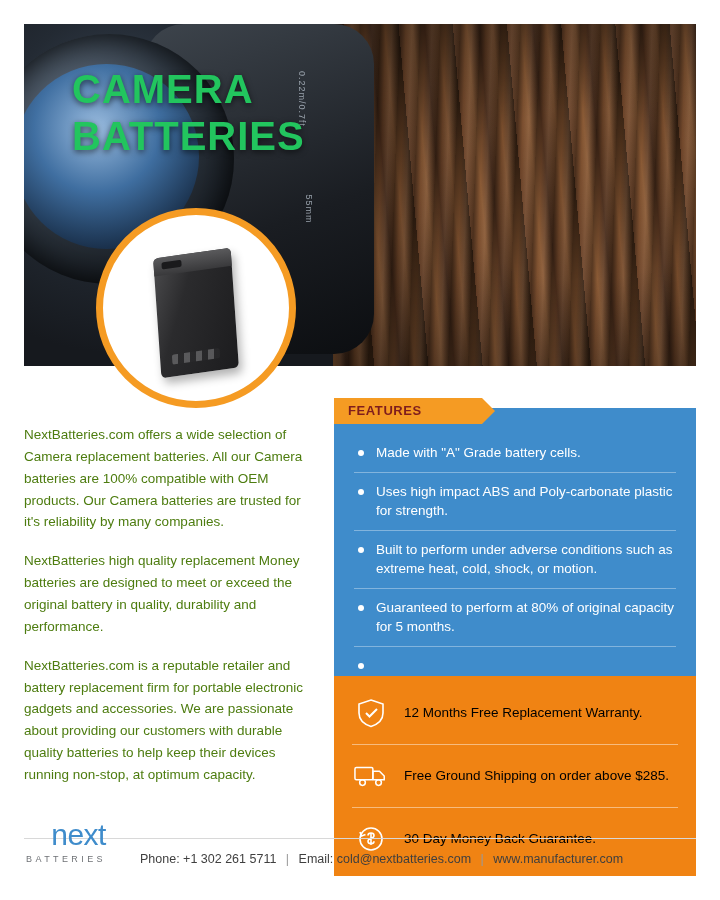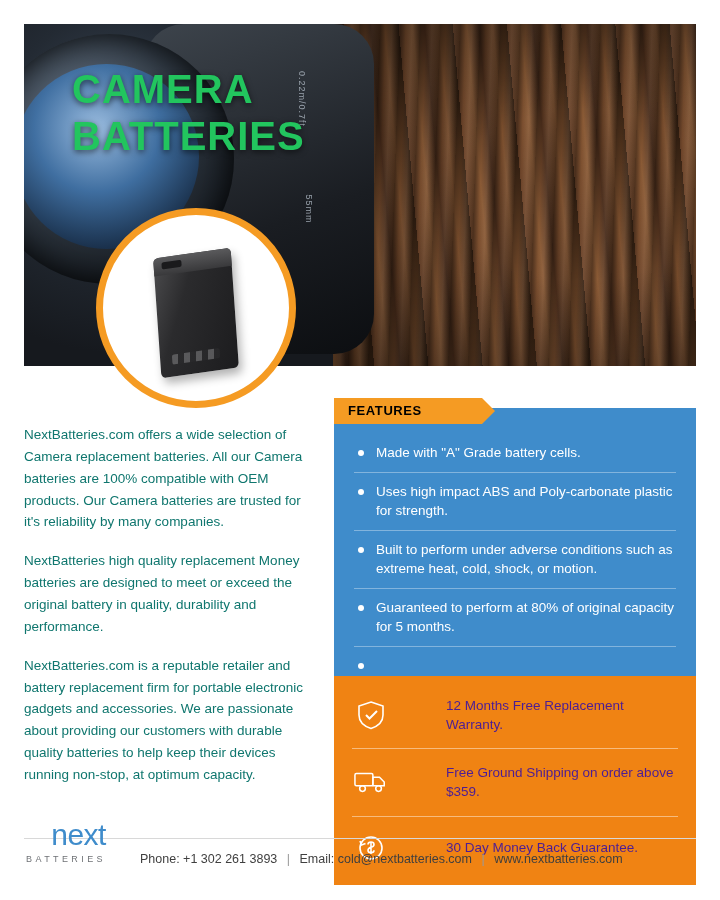--- a/index.html
+++ b/index.html
@@ -157,21 +157,21 @@
     border-radius: 2px;
     opacity: 0.75;
   }
 
   
   .copy {
     position: absolute;
     left: 24px;
     top: 424px;
     width: 296px;
-    color: #0f766e;
+    color: #4d7c0f;
     font-size: 13.5px;
     line-height: 1.62;
   }
   .copy p { margin-bottom: 17px; }
 
   
   .features {
     position: absolute;
     left: 334px;
     top: 408px;
@@ -179,21 +179,21 @@
     background: #3f8ccb;
     padding: 26px 20px 16px 20px;
   }
   .features-tab {
     position: absolute;
     left: 334px;
     top: 398px;
     width: 148px;
     height: 26px;
     background: #f59b23;
-    color: #000000;
+    color: #7f1d1d;
     font-size: 13px;
     font-weight: bold;
     letter-spacing: 0.6px;
     line-height: 26px;
     padding-left: 14px;
     z-index: 3;
   }
   .features-tab::after {
     content: "";
     position: absolute;
@@ -225,27 +225,26 @@
     position: absolute;
     left: 334px;
     top: 676px;
     width: 362px;
     background: #f08313;
     padding: 6px 18px 6px 18px;
   }
   .g-item {
     display: flex;
     align-items: center;
-    color: #4c1d95;
+    color: #000000;
     font-size: 13.5px;
     line-height: 1.42;
     padding: 14px 0;
     border-bottom: 1px solid rgba(255,255,255,0.45);
     min-height: 62px;
-    gap: 42px;
   }
   .g-item:last-child { border-bottom: none; }
   .g-icon {
     flex: 0 0 auto;
     width: 38px; height: 34px;
     margin-right: 14px;
     display: flex;
     align-items: center;
     justify-content: center;
   }
@@ -362,40 +361,40 @@
     </div>
     <div class="g-item">
       <span class="g-icon">
         <svg width="34" height="26" viewBox="0 0 36 26" fill="none" stroke="#ffffff" stroke-width="1.6">
           <rect x="1" y="4" width="19" height="13" rx="1.5"></rect>
           <path d="M20 8 h7 l5 5 v4 h-12 z"></path>
           <circle cx="9" cy="20" r="3"></circle>
           <circle cx="26" cy="20" r="3"></circle>
         </svg>
       </span>
-      <span>Free Ground Shipping on order above $359.</span>
+      <span>Free Ground Shipping on order above $285.</span>
     </div>
     <div class="g-item">
       <span class="g-icon">
         <svg width="32" height="32" viewBox="0 0 32 32" fill="none" stroke="#ffffff" stroke-width="1.6">
           <circle cx="16" cy="16" r="11"></circle>
           <path d="M16 10 v12 M13 12.5 c0-1.6 1.4-2.5 3-2.5 s3 .9 3 2.5 -1.3 2.3 -3 2.8 -3 1.3 -3 2.9 1.4 2.4 3 2.4 3-.8 3-2.4"></path>
           <path d="M5 9 l1.5 4 4-1.5" stroke-width="1.6"></path>
         </svg>
       </span>
       <span>30 Day Money Back Guarantee.</span>
     </div>
   </div>
 
   <div class="footer-rule"></div>
   <div class="logo">
     <div class="logo-next">next</div>
     <div class="logo-batteries">BATTERIES</div>
   </div>
   <div class="footer-contact">
-    <span>Phone: +1 302 261 3893</span>
+    <span>Phone: +1 302 261 5711</span>
     <span class="sep">|</span>
     <span>Email: cold@nextbatteries.com</span>
     <span class="sep">|</span>
-    <span>www.nextbatteries.com</span>
+    <span>www.manufacturer.com</span>
   </div>
 
 </div>
 
 </body></html>

